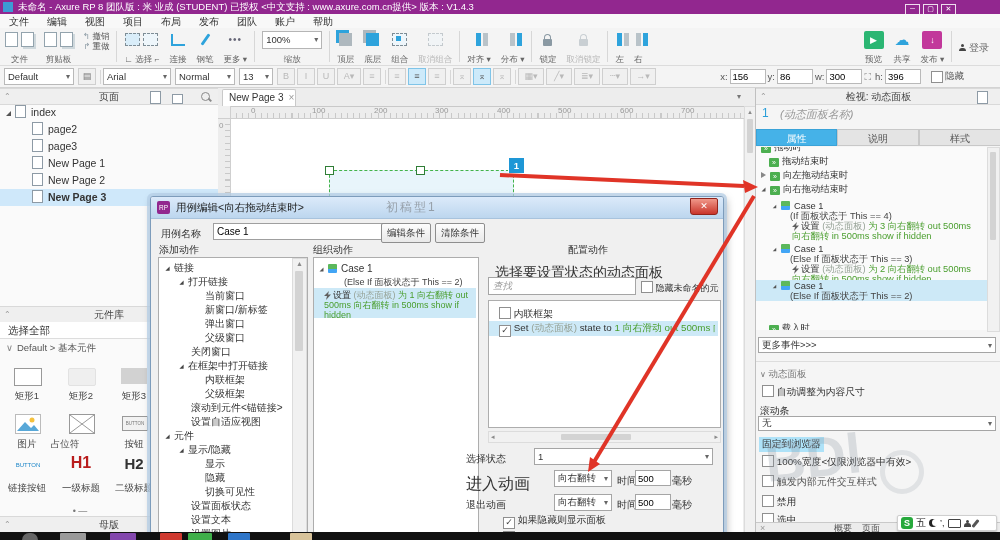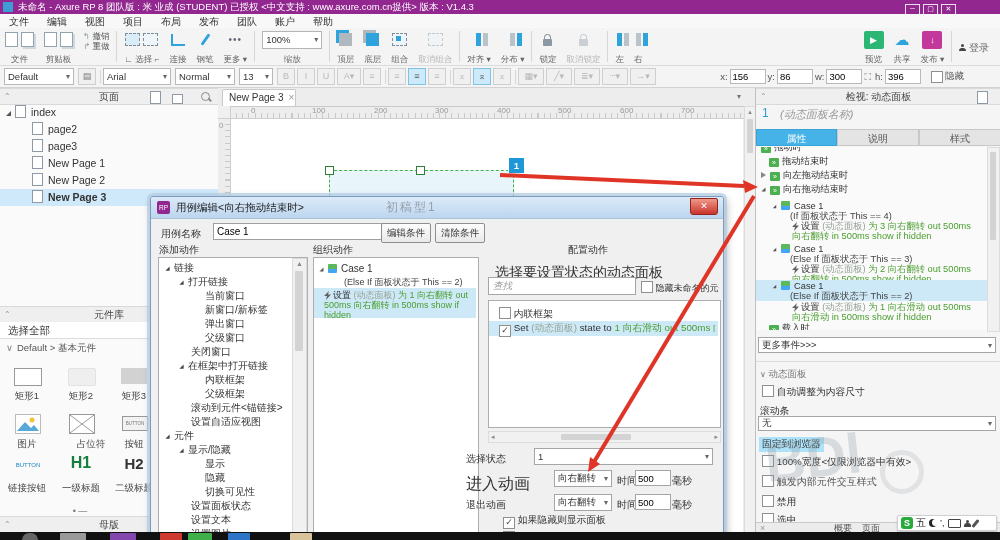--- a/index.html
+++ b/index.html
@@ -352,24 +352,24 @@
     <div class="abs" style="left:15px;top:326px;width:24px;height:18px;background:#fff;border:1px solid #bbb"><svg width="24" height="18">
           <circle cx="16" cy="5" r="2.5" fill="#f5c13d"></circle>
           <polygon points="1,16 9,7 15,13 18,10 23,16" fill="#58a8d8"></polygon>
         </svg></div>
     <div class="abs" style="left:69px;top:326px;width:24px;height:18px;background:#fff;border:1px solid #999"><svg width="24" height="18">
           <line x1="0" y1="0" x2="24" y2="18" stroke="#999" stroke-width="1"></line>
           <line x1="24" y1="0" x2="0" y2="18" stroke="#999" stroke-width="1"></line>
         </svg></div>
     <div class="abs" style="left:122px;top:328px;width:24px;height:13px;background:#f2f2f2;border:1px solid #999;font-size:4.5px;color:#777;text-align:center;line-height:13px">BUTTON</div>
     <div class="abs wlabel" style="left:2px;top:350px;width:50px">图片</div>
-    <div class="abs wlabel" style="left:66px;top:350px;width:50px">占位符</div>
+    <div class="abs wlabel" style="left:40px;top:350px;width:50px">占位符</div>
     <div class="abs wlabel" style="left:109px;top:350px;width:50px">按钮</div>
     <div class="abs" style="left:8px;top:374px;width:40px;font-size:6px;color:#1d86c8;text-align:center">BUTTON</div>
-    <div class="abs" style="left:56px;top:366px;width:50px;font-size:16px;font-weight:bold;color:#15803d;text-align:center">H1</div>
+    <div class="abs" style="left:56px;top:366px;width:50px;font-size:16px;font-weight:bold;color:#b91c1c;text-align:center">H1</div>
     <div class="abs" style="left:109px;top:367px;width:50px;font-size:15px;font-weight:bold;color:#333;text-align:center">H2</div>
     <div class="abs wlabel" style="left:2px;top:394px;width:50px">链接按钮</div>
     <div class="abs wlabel" style="left:56px;top:394px;width:50px">一级标题</div>
     <div class="abs wlabel" style="left:109px;top:394px;width:50px">二级标题</div>
     <div class="abs" style="left:40px;top:418px;width:80px;text-align:center;color:#777;font-size:9px">• —</div>
 
     <div class="abs panelhdr" style="left:0;top:428px;width:218px">
       <span class="abs" style="left:4px;color:#999;font-size:8px">⌃</span>
       <span class="ph-title">母版</span>
     </div>
@@ -440,23 +440,20 @@
 
       <div class="abs irow" style="left:16px;top:97px"><span class="tri" style="transform:scale(.7)"></span><span class="caseico"></span><span>Case 1</span></div>
       <div class="abs irow" style="left:34px;top:107px;color:#444">(Else If 面板状态于 This == 3)</div>
       <div class="abs iact" style="left:36px;top:117px;width:188px"><svg class="boltsvg" width="7" height="9">
             <polygon points="5,0 0,5 3,5 2,9 7,3.5 4,3.5" fill="#616161"></polygon>
           </svg><span>设置</span> <span class="gry">(动态面板)</span> <span class="grn">为 2 向右翻转 out 500ms 向右翻转 in 500ms show if hidden</span></div>
 
       <div class="abs hilite" style="left:0;top:133px;width:231px;height:21px"></div>
       <div class="abs irow" style="left:16px;top:134px"><span class="tri" style="transform:scale(.7)"></span><span class="caseico"></span><span>Case 1</span></div>
       <div class="abs irow" style="left:34px;top:144px;color:#444">(Else If 面板状态于 This == 2)</div>
-      <div class="abs iact" style="left:36px;top:155px;width:188px"><svg class="boltsvg" width="7" height="9">
-            <polygon points="5,0 0,5 3,5 2,9 7,3.5 4,3.5" fill="#616161"></polygon>
-          </svg><span>设置</span> <span class="gry">(动态面板)</span> <span class="grn">为 1 向右滑动 out 500ms 向右滑动 in 500ms show if hidden</span></div>
       <div class="abs irow" style="left:13px;top:176px"><span class="evico">»</span><span>载入时</span></div>
     </div>
 
     <div class="abs sbtrack" style="left:231px;top:59px;width:11px;height:183px">
         <div class="sbthumb" style="position:absolute;left:2px;top:4px;width:6px;height:88px"></div>
       </div>
 
     <div class="abs ddown" style="left:2px;top:249px;width:238px;height:16px">
         <span>更多事件&gt;&gt;&gt;</span>
         <span class="ddar">▾</span>

